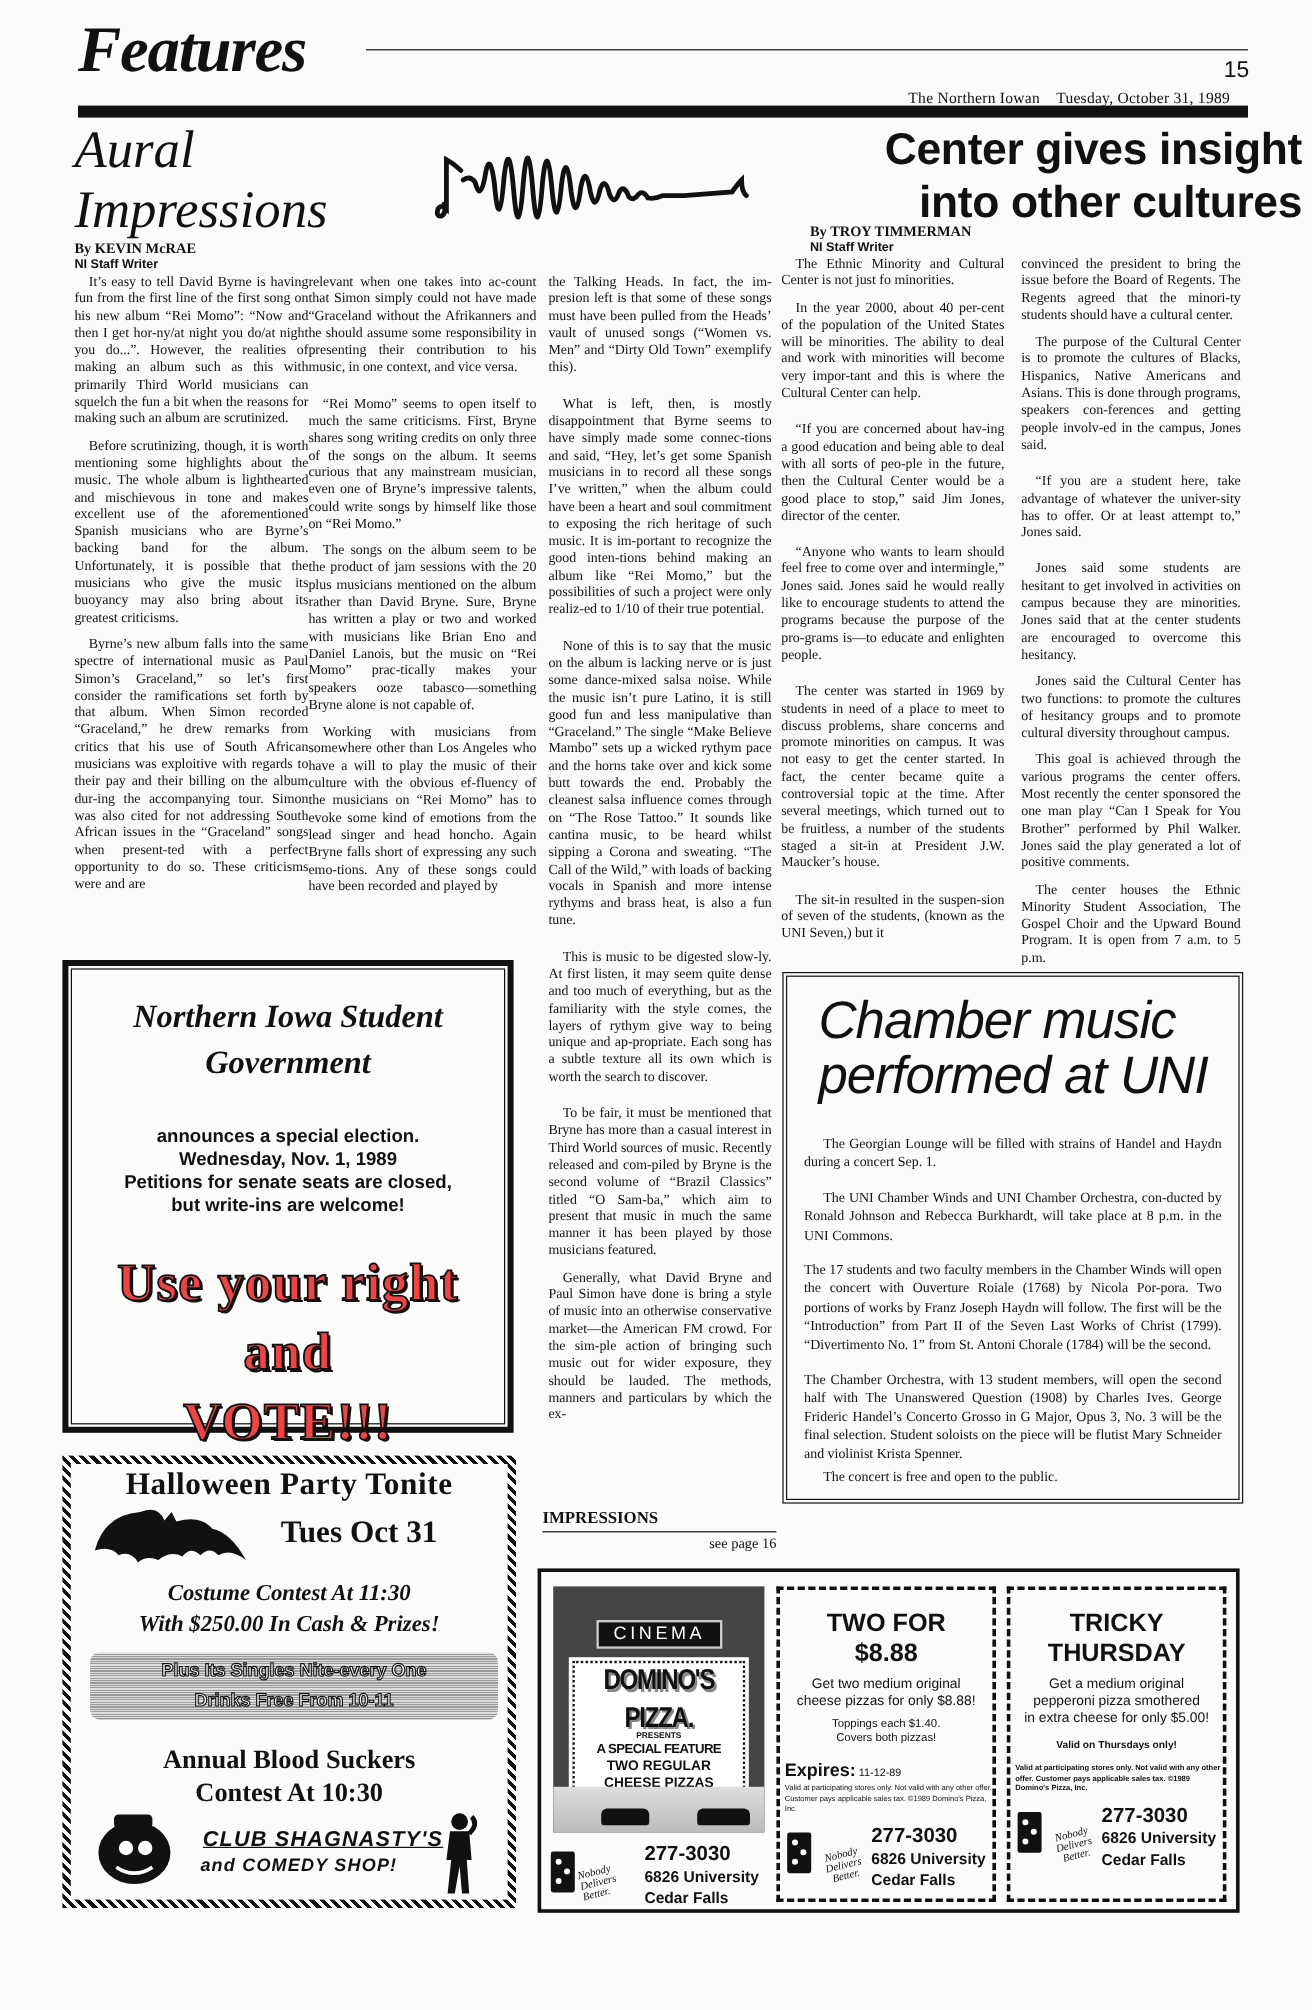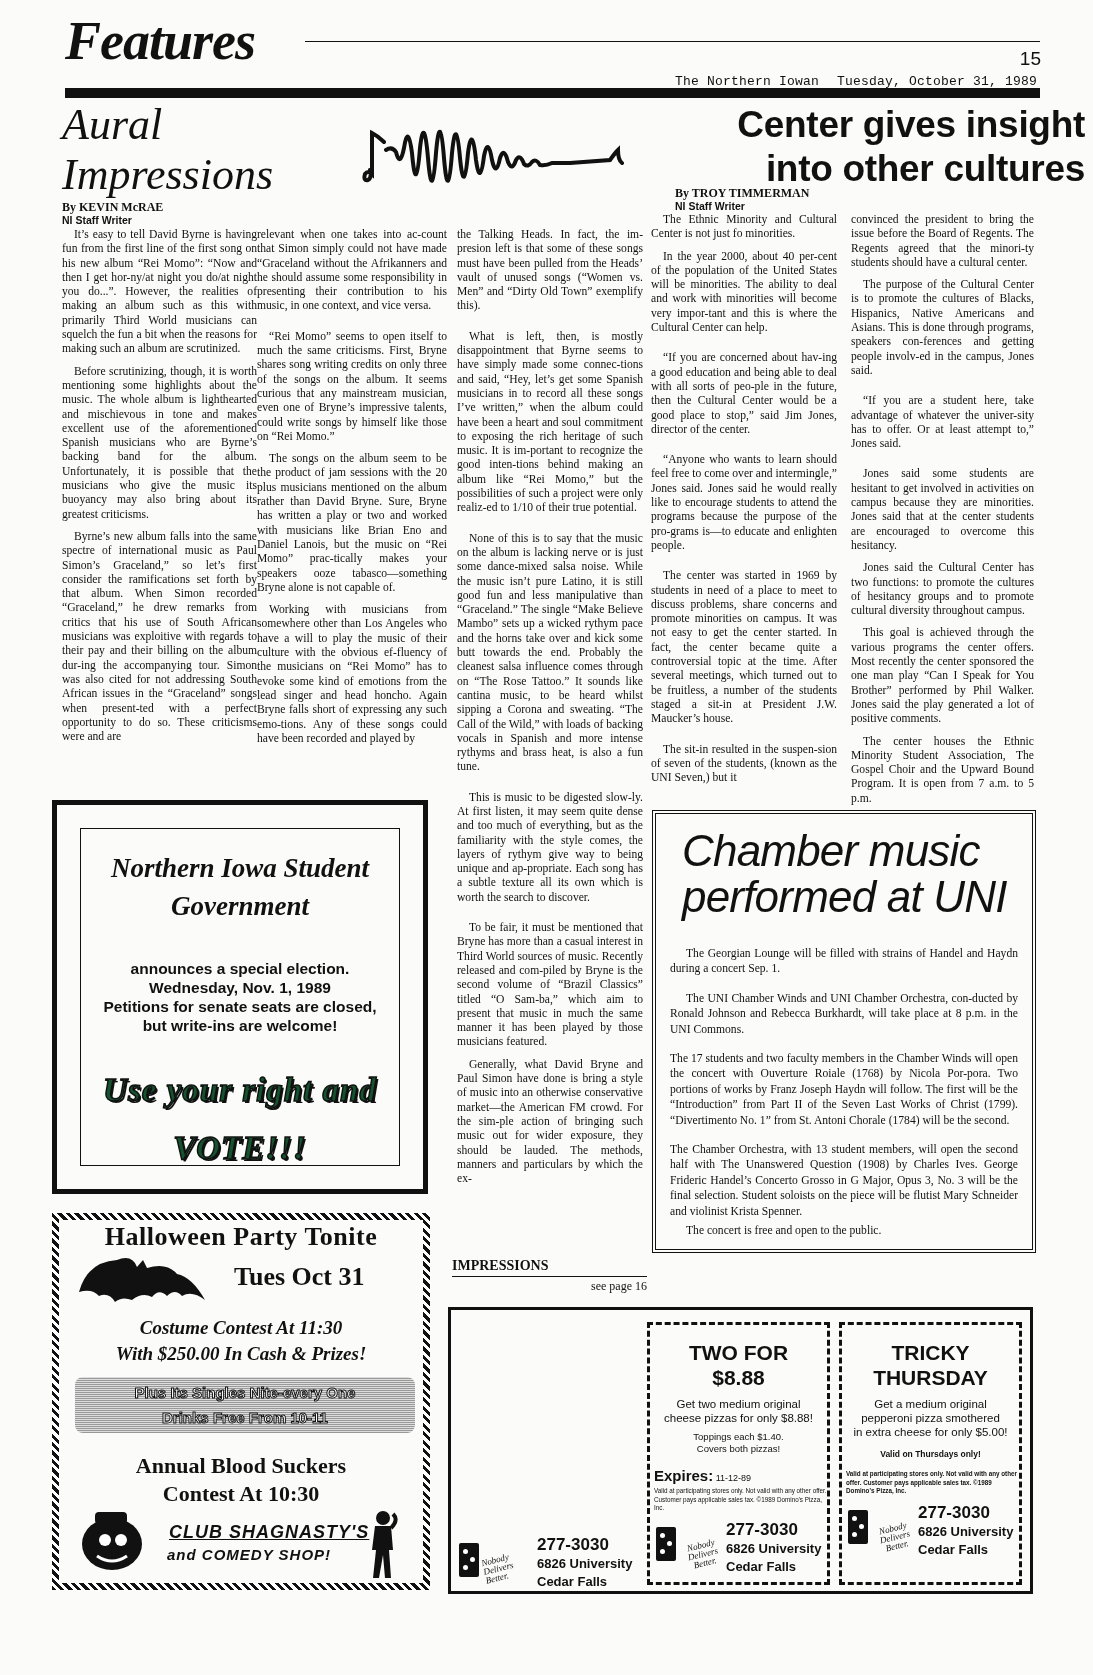--- a/index.html
+++ b/index.html
@@ -3,43 +3,43 @@
 <meta charset="utf-8">
 <style>
   * { box-sizing: border-box; margin: 0; padding: 0; }
   html, body { width: 1093px; height: 1675px; background: #fbfbf9; overflow: hidden; }
   body { position: relative; font-family: "Liberation Serif", "DejaVu Serif", serif; color: #111; }
   .abs { position: absolute; }
   
   .section-title { left: 65px; top: 14px; font-family: "Liberation Serif", serif; font-weight: bold; font-style: italic; font-size: 54px; letter-spacing: -1px; line-height: 1; }
   .top-rule { left: 305px; top: 41px; width: 735px; height: 1px; background: #111; }
   .page-num { right: 52px; top: 48px; font-size: 19px; font-family: "Liberation Sans", sans-serif; }
-  .dateline { right: 56px; top: 74px; font-size: 13px; font-family: Liberation Mono, monospace; letter-spacing: 0.2px; }
+  .dateline { right: 68px; top: 74px; font-size: 13px; font-family: Liberation Serif, serif; letter-spacing: 0.2px; }
   .dateline span { margin-left: 10px; }
   .heavy-rule { left: 65px; top: 88px; width: 975px; height: 10px; background: #111; }
 
   
   .aural { left: 62px; top: 100px; font-family: "Liberation Serif", serif; font-style: italic; font-size: 44px; line-height: 50px; }
   .aural .l2 { display: block; margin-left: 0; }
   .wave { left: 360px; top: 108px; width: 275px; height: 100px; }
   .byline { font-family: "Liberation Serif", serif; font-weight: bold; font-size: 12px; line-height: 13px; }
   .byline .role { font-family: "Liberation Sans", sans-serif; font-size: 10.5px; }
   .col { font-size: 11.6px; line-height: 14.3px; text-align: justify; hyphens: manual; }
   .col p { text-indent: 12px; margin-bottom: 8px; }
   .col p.gap { margin-top: 16px; }
 
   
   .center-head { left: 675px; top: 103px; width: 410px; font-family: "Liberation Sans", sans-serif; font-weight: bold; font-size: 37px; line-height: 44px; letter-spacing: -0.3px; text-align: right; }
 
   
-  .nisg-ad { left: 52px; top: 800px; width: 376px; height: 394px; border: 5px solid #111; padding: 23px; }
+  .nisg-ad { left: 52px; top: 800px; width: 376px; height: 394px; border: 5px solid #111; padding: 2px; }
   .nisg-inner { width: 100%; height: 100%; border: 1.5px solid #111; text-align: center; font-family: "Liberation Sans", sans-serif; }
   .nisg-title { font-family: "Liberation Serif", serif; font-weight: bold; font-style: italic; font-size: 27px; line-height: 38px; margin-top: 20px; }
   .nisg-body { font-weight: bold; font-size: 15.5px; line-height: 19px; margin-top: 34px; }
-  .outline { font-family: "Liberation Serif", serif; font-weight: bold; font-style: italic; font-size: 33px; line-height: 58px; color: #14532d; -webkit-text-stroke: 1.5px #111; text-shadow: 2px 2px 0 #111; letter-spacing: 1px; }
+  .outline { font-family: "Liberation Serif", serif; font-weight: bold; font-size: 44px; line-height: 58px; color: #ef4444; -webkit-text-stroke: 1.5px #111; text-shadow: 2px 2px 0 #111; letter-spacing: 1px; }
   .outline.first { margin-top: 26px; }
   .nisg-fund { font-weight: bold; font-size: 10px; line-height: 13px; margin-top: 36px; }
 
   .halloween-ad { left: 52px; top: 1213px; width: 378px; height: 377px; padding: 7px;
      background: repeating-linear-gradient(45deg, #111 0 3px, #fff 3px 6px); }
   .hw-inner { width: 100%; height: 100%; background: #fbfbf9; text-align: center; position: relative; }
   .blackletter { font-family: "Liberation Serif", serif; font-weight: bold; }
   .hw-title { font-size: 26px; line-height: 30px; padding-top: 2px; letter-spacing: 0.5px; }
   .hw-date { position: absolute; left: 175px; top: 42px; font-size: 26px; }
   .hw-bat { position: absolute; left: 18px; top: 32px; width: 130px; height: 55px; }
@@ -235,20 +235,35 @@
   <div class="col" style="margin-top:26px;">
     <p>The Georgian Lounge will be filled with strains of Handel and Haydn during a concert Sep. 1.</p>
     <p>The UNI Chamber Winds and UNI Chamber Orchestra, con-ducted by Ronald Johnson and Rebecca Burkhardt, will take place at 8 p.m. in the UNI Commons.</p>
     <p style="text-indent:0">The 17 students and two faculty members in the Chamber Winds will open the concert with Ouverture Roiale (1768) by Nicola Por-pora. Two portions of works by Franz Joseph Haydn will follow. The first will be the “Introduction” from Part II of the Seven Last Works of Christ (1799). “Divertimento No. 1” from St. Antoni Chorale (1784) will be the second.</p>
     <p class="tight" style="text-indent:0">The Chamber Orchestra, with 13 student members, will open the second half with The Unanswered Question (1908) by Charles Ives. George Frideric Handel’s Concerto Grosso in G Major, Opus 3, No. 3 will be the final selection. Student soloists on the piece will be flutist Mary Schneider and violinist Krista Spenner.</p>
     <p>The concert is free and open to the public.</p>
   </div>
 </div>
 
 <div class="abs dominos">
+  <div class="cinema">
+    <div class="cinema-sign">CINEMA</div>
+    <div class="marquee">
+      <div class="brand">DOMINO'S PIZZA.</div>
+      <div class="pres">PRESENTS</div>
+      <div class="sf">A SPECIAL FEATURE</div>
+      <div class="offer">TWO REGULAR</div>
+      <div class="offer">CHEESE PIZZAS</div>
+      <div class="offer">FOR $8.88</div>
+    </div>
+    <div class="cinema-street">
+      <div class="car" style="left:40px;width:40px;"></div>
+      <div class="car" style="left:120px;width:44px;"></div>
+    </div>
+  </div>
   <div class="dom-contact">
     <div class="dom-logo">
         <i style="left:4px;top:6px"></i>
         <i style="left:4px;top:22px"></i>
         <i style="left:11px;top:14px"></i>
       </div>
     <div class="dom-slogan">Nobody Delivers Better.</div>
     <div class="dom-lines">
       <div class="ph">277-3030</div>
       <div class="ad">6826 University</div>

